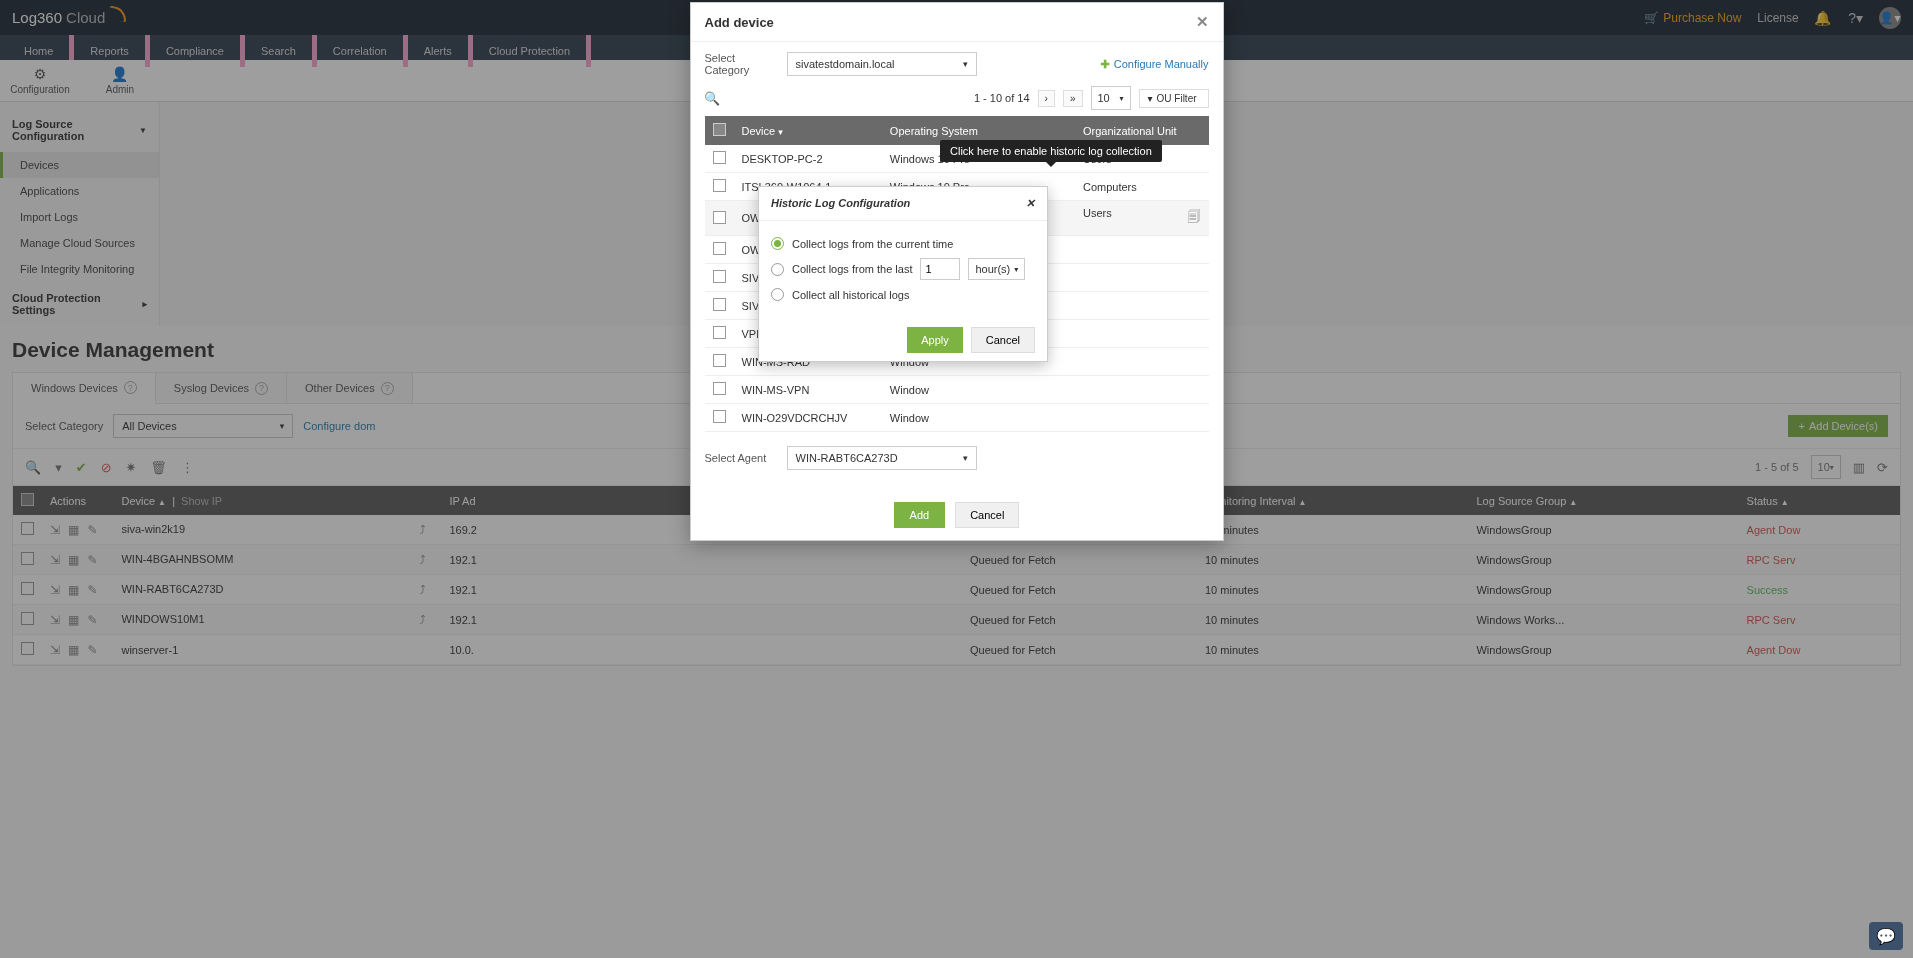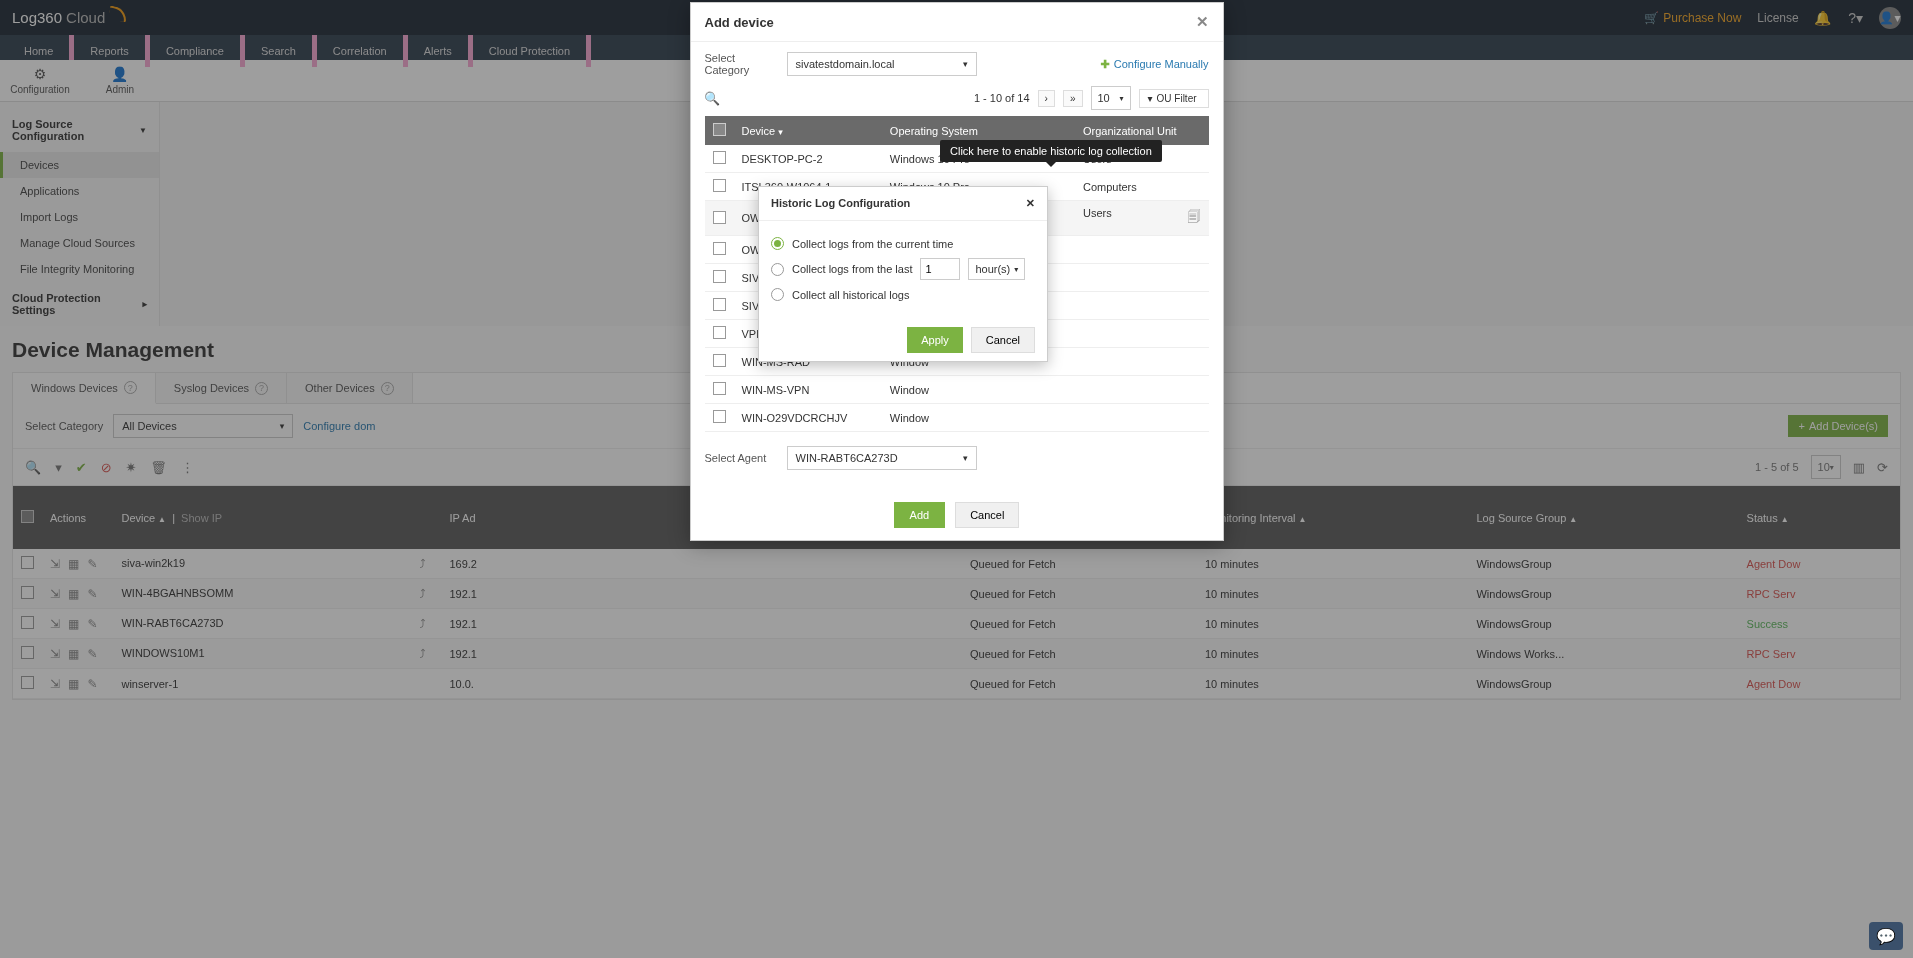--- a/index.html
+++ b/index.html
@@ -48,21 +48,21 @@
 .linkish { color:#2a7ab0; cursor:pointer;}
 .right-tools { margin-left:auto; display:flex; align-items:center; gap:10px;}
 .btn-green { background:#7cb342; color:#fff; padding:5px 10px; font-size:11px; border:none; cursor:pointer; display:flex; align-items:center; gap:4px;}
 
 .icon-row { display:flex; align-items:center; gap:14px; padding:6px 12px; color:#777; border-top:1px solid #eee; border-bottom:1px solid #eee;}
 .icon-row .iic { cursor:pointer; font-size:13px;}
 .icon-row .right { margin-left:auto; display:flex; align-items:center; gap:12px; font-size:11px;}
 
 
 .dtable { width:100%; border-collapse:collapse; font-size:11px;}
-.dtable th { background:#5a5a5a; color:#fff; text-align:left; font-weight:normal; padding:24px 8px; font-size:11px; white-space:nowrap;}
+.dtable th { background:#5a5a5a; color:#fff; text-align:left; font-weight:normal; padding:7px 8px; font-size:11px; white-space:nowrap;}
 .dtable td { padding:7px 8px; border-bottom:1px solid #eee; white-space:nowrap;}
 .dtable tr:nth-child(even) td { background:#f9f9f9;}
 .chk { width:13px; height:13px; border:1px solid #999; display:inline-block; background:#fff;}
 .chk.hdr { border-color:#ccc; background:#888;}
 .act-ic { color:#888; font-size:12px; margin-right:8px; cursor:pointer;}
 .sort-ar { font-size:8px; margin-left:3px;}
 .stat-warn { color:#d9534f; }
 .stat-ok { color:#5cb85c; }
 
 
@@ -95,21 +95,21 @@
 .btn-add { background:#7cb342; color:#fff; border:none; padding:6px 16px; font-size:11px; cursor:pointer;}
 .btn-cancel { background:#f0f0f0; border:1px solid #ddd; padding:6px 14px; font-size:11px; cursor:pointer;}
 
 
 .tooltip-dark { position:absolute; background:#222; color:#fff; font-size:11px; padding:5px 10px; border-radius:2px; white-space:nowrap; }
 .tooltip-dark::after { content:''; position:absolute; bottom:-5px; left:50%; transform:translateX(-50%); border:5px solid transparent; border-top-color:#222; border-bottom:none;}
 
 
 .popover { position:absolute; background:#fff; border:1px solid #ccc; box-shadow:0 4px 14px rgba(0,0,0,0.25); width:290px;}
 .popover::before { content:''; position:absolute; top:-8px; right:14px; border:8px solid transparent; border-bottom-color:#fff;}
-.pop-head { padding:10px 12px; font-size:11px; font-weight:bold; display:flex; justify-content:space-between; border-bottom:1px solid #eee;}
+.pop-head { padding:10px 12px; font-size:11px; font-weight:bold; display:flex; justify-content:space-between; border-bottom:1px solid #eee;font-style:italic;}
 .pop-body { padding:10px 12px;}
 .radio-row { display:flex; align-items:center; gap:8px; font-size:11px; margin-bottom:8px;margin-top:6px;}
 .radio { width:13px; height:13px; border:1px solid #999; border-radius:50%; display:inline-flex; align-items:center; justify-content:center;}
 .radio.sel { border-color:#7cb342;}
 .radio.sel .dot { width:7px; height:7px; background:#7cb342; border-radius:50%;}
 .num-input { width:40px; border:1px solid #ccc; height:22px; padding:0 4px; font-size:11px;}
 .unit-sel { border:1px solid #ccc; height:22px; padding:0 6px; font-size:11px; display:flex; align-items:center; gap:4px; background:#fff;}
 .pop-foot { display:flex; justify-content:flex-end; gap:8px; padding:8px 12px;}
 .btn-apply { background:#7cb342; color:#fff; border:none; padding:5px 14px; font-size:11px; cursor:pointer;}
 

